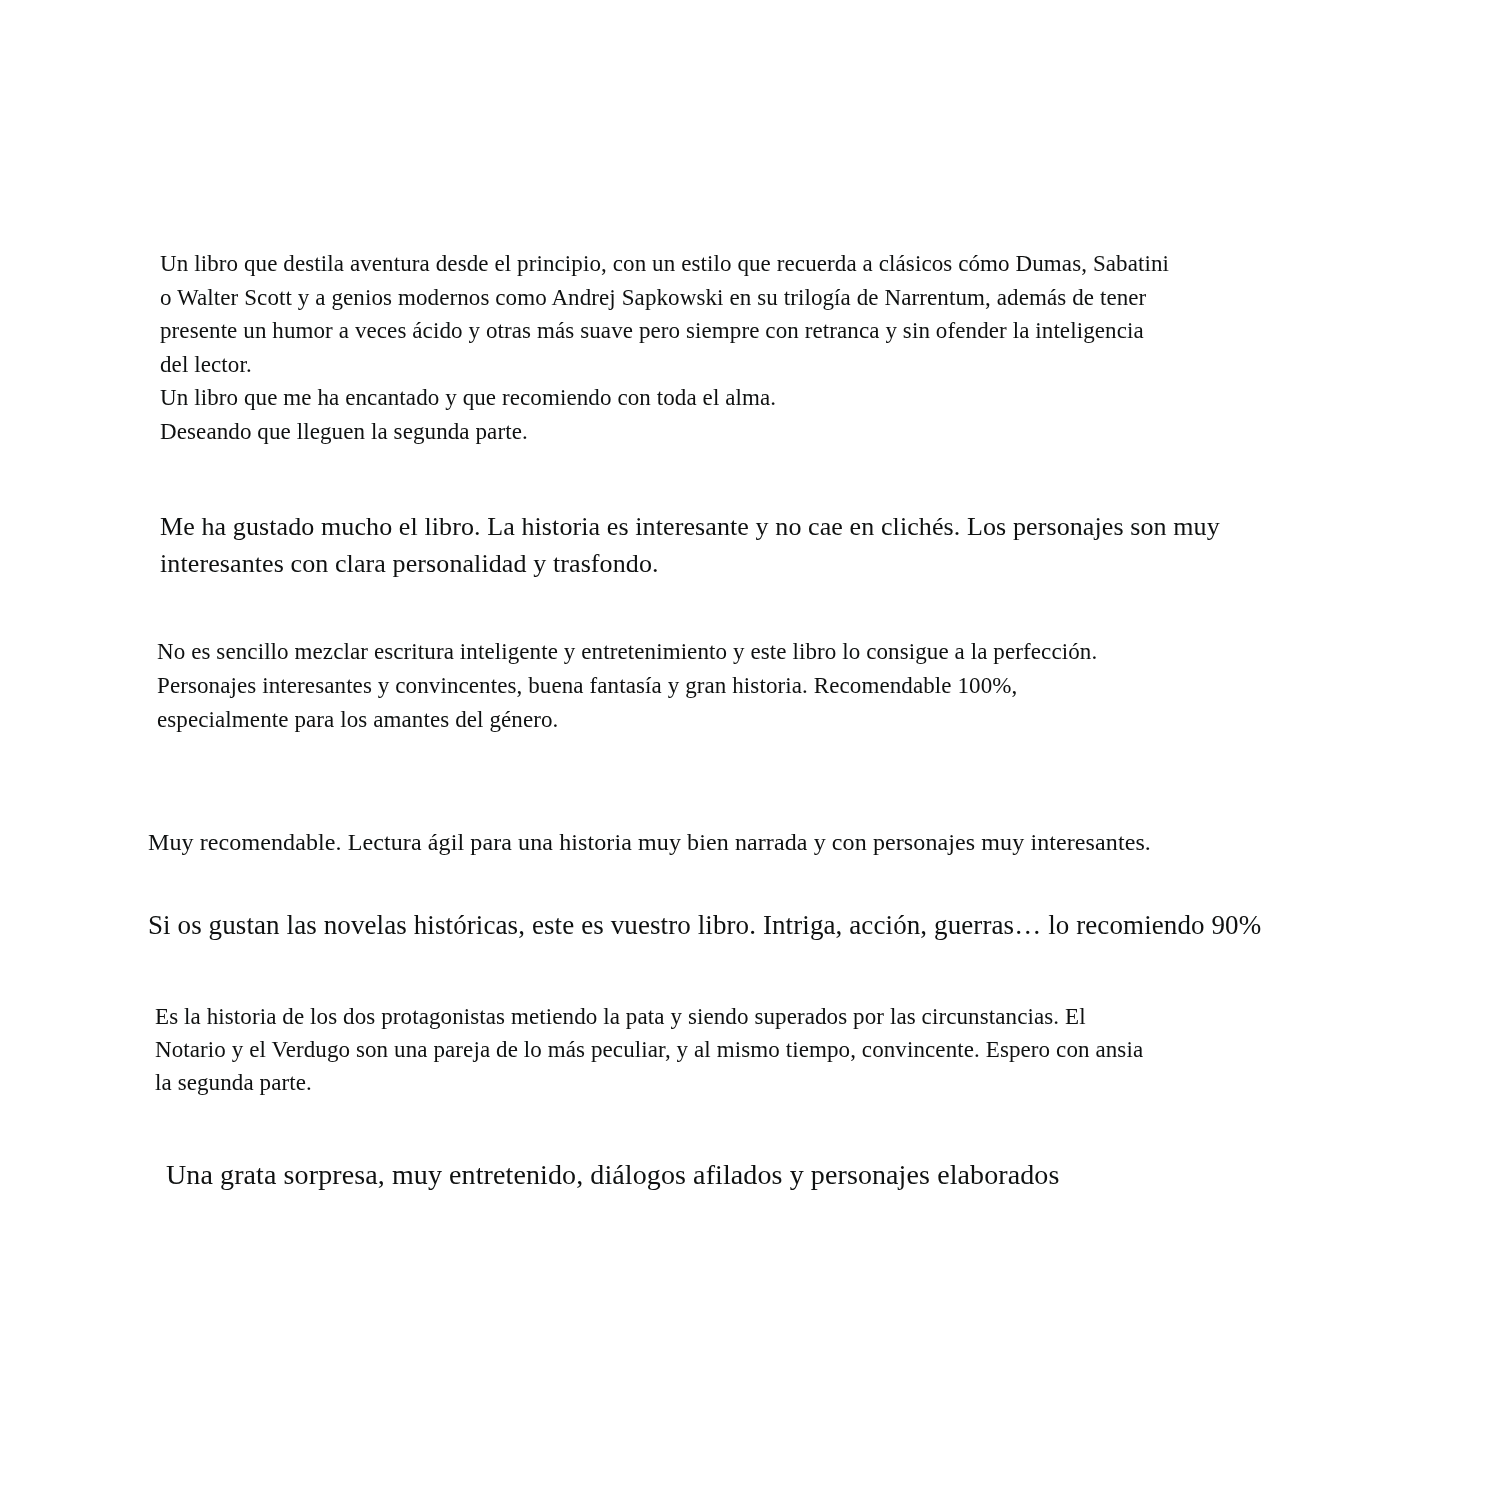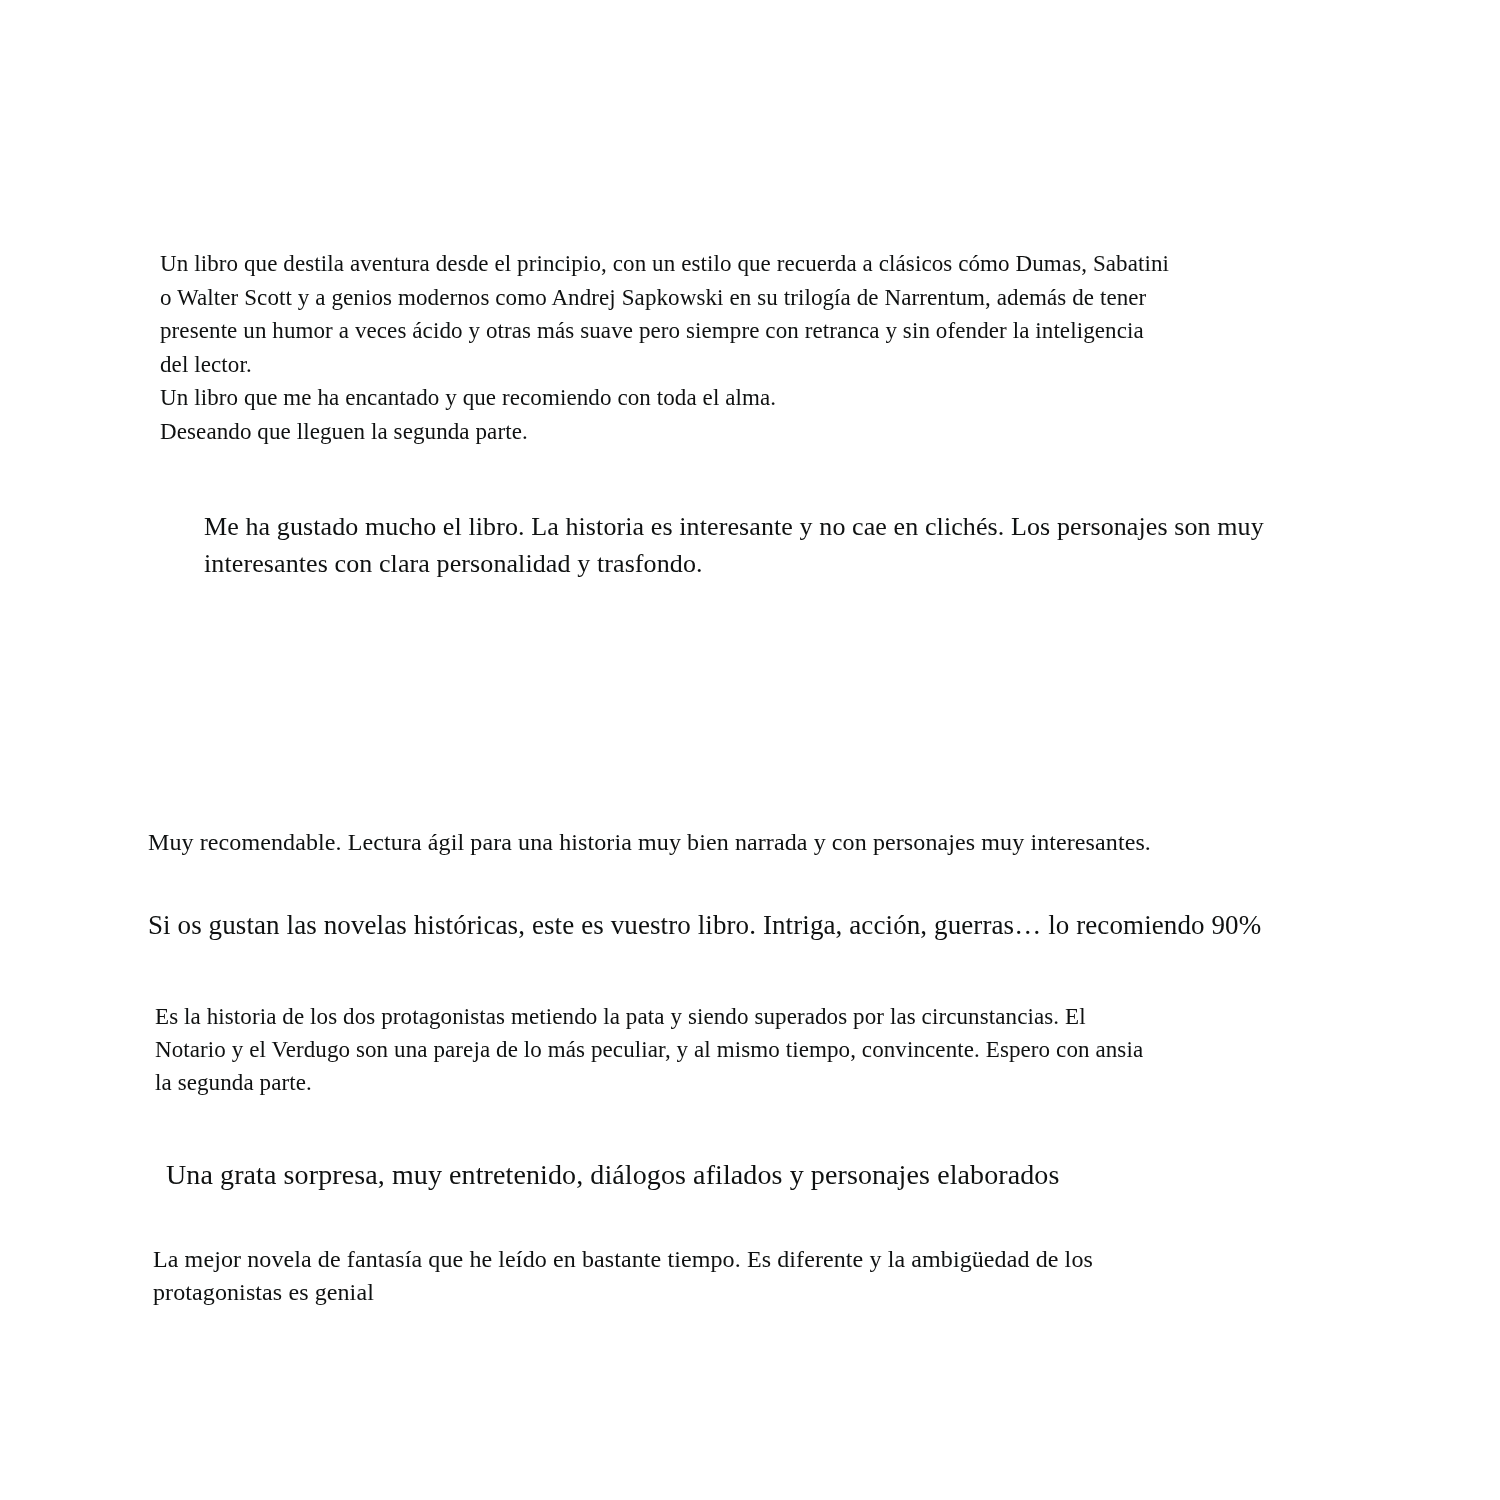--- a/index.html
+++ b/index.html
@@ -16,21 +16,21 @@
     font-family: Liberation Serif, serif;
     color: #0f1111;
   }
   .review {
     position: absolute;
     white-space: pre;
     color: #0f1111;
     letter-spacing: 0.1px;
   }
   .review-body-1 { left: 160px; top: 247px;  font-size: 23px; line-height: 33.5px; }
-  .review-body-2 { left: 160px; top: 508px;  font-size: 26px; line-height: 37px; margin-left: 44px; }
+  .review-body-2 { left: 160px; top: 508px;  font-size: 26px; line-height: 37px; }
   .review-body-3 { left: 157px; top: 635px;  font-size: 23px; line-height: 34px; }
   .review-body-4 { left: 148px; top: 796px;  font-size: 24px; line-height: 32px; margin-top: 30px; }
   .review-title-5{ left: 148px; top: 907px;  font-size: 27px; line-height: 36px; }
   .review-body-6 { left: 155px; top: 1000px; font-size: 23px; line-height: 33px; }
   .review-title-7{ left: 166px; top: 1156px; font-size: 28px; line-height: 37px; }
   .review-body-8 { left: 153px; top: 1243px; font-size: 24px; line-height: 33px; }
   .clipped-review-wrapper {
     position: absolute;
     left: 153px;
     top: 1322px;
@@ -55,31 +55,32 @@
   <div class="review review-body-1">Un libro que destila aventura desde el principio, con un estilo que recuerda a clásicos cómo Dumas, Sabatini
 o Walter Scott y a genios modernos como Andrej Sapkowski en su trilogía de Narrentum, además de tener
 presente un humor a veces ácido y otras más suave pero siempre con retranca y sin ofender la inteligencia
 del lector.
 Un libro que me ha encantado y que recomiendo con toda el alma.
 Deseando que lleguen la segunda parte.</div>
 
   <div class="review review-body-2">Me ha gustado mucho el libro. La historia es interesante y no cae en clichés. Los personajes son muy
 interesantes con clara personalidad y trasfondo.</div>
 
+  <div class="review review-body-3">No es sencillo mezclar escritura inteligente y entretenimiento y este libro lo consigue a la perfección.
+Personajes interesantes y convincentes, buena fantasía y gran historia. Recomendable 100%,
+especialmente para los amantes del género.</div>
 
   <div class="review review-body-4">Muy recomendable. Lectura ágil para una historia muy bien narrada y con personajes muy interesantes.</div>
 
   <div class="review review-title-5">Si os gustan las novelas históricas, este es vuestro libro. Intriga, acción, guerras… lo recomiendo 90%</div>
 
   <div class="review review-body-6">Es la historia de los dos protagonistas metiendo la pata y siendo superados por las circunstancias. El
 Notario y el Verdugo son una pareja de lo más peculiar, y al mismo tiempo, convincente. Espero con ansia
 la segunda parte.</div>
 
   <div class="review review-title-7">Una grata sorpresa, muy entretenido, diálogos afilados y personajes elaborados</div>
 
-  <div class="review review-body-8">La mejor novela de fantasía que he leído en bastante tiempo. Es diferente y la ambigüedad de los
-protagonistas es genial</div>
 
   <div class="clipped-review-wrapper">
     <span class="clipped-text">Lo recomiendo, una lectura muy ágil</span>
   </div>
 
 </div>
 
 </body></html>

